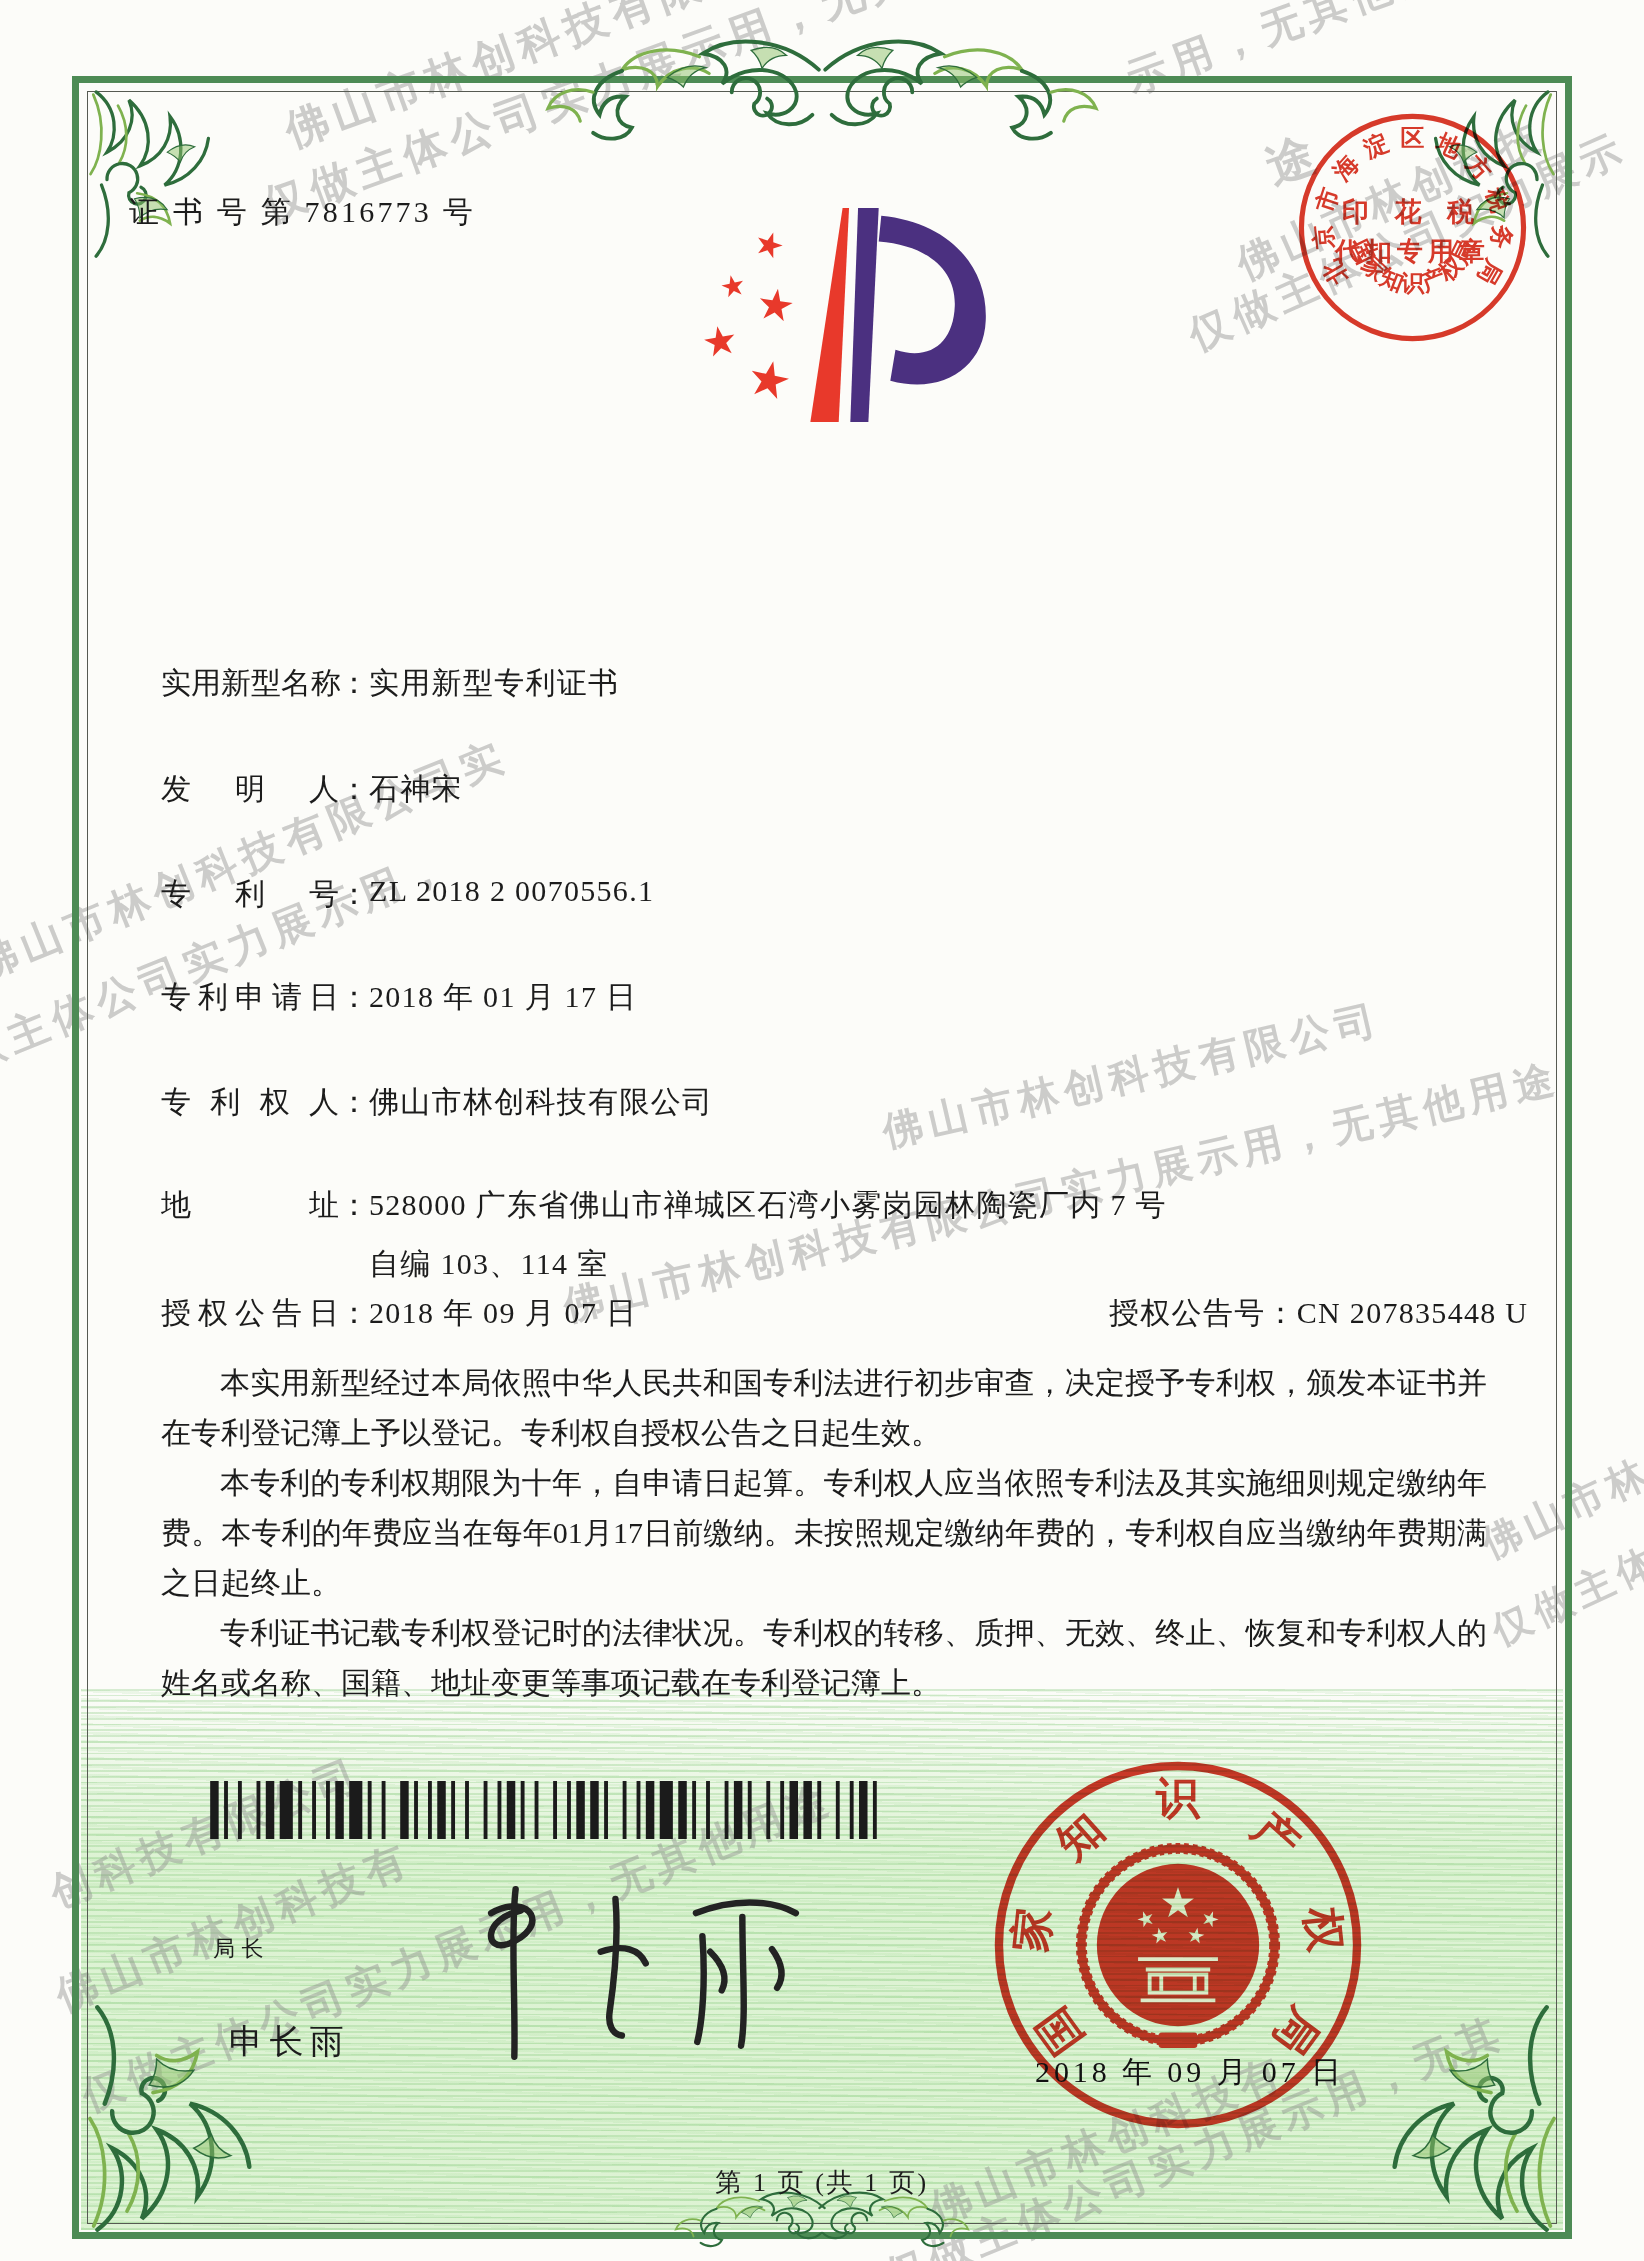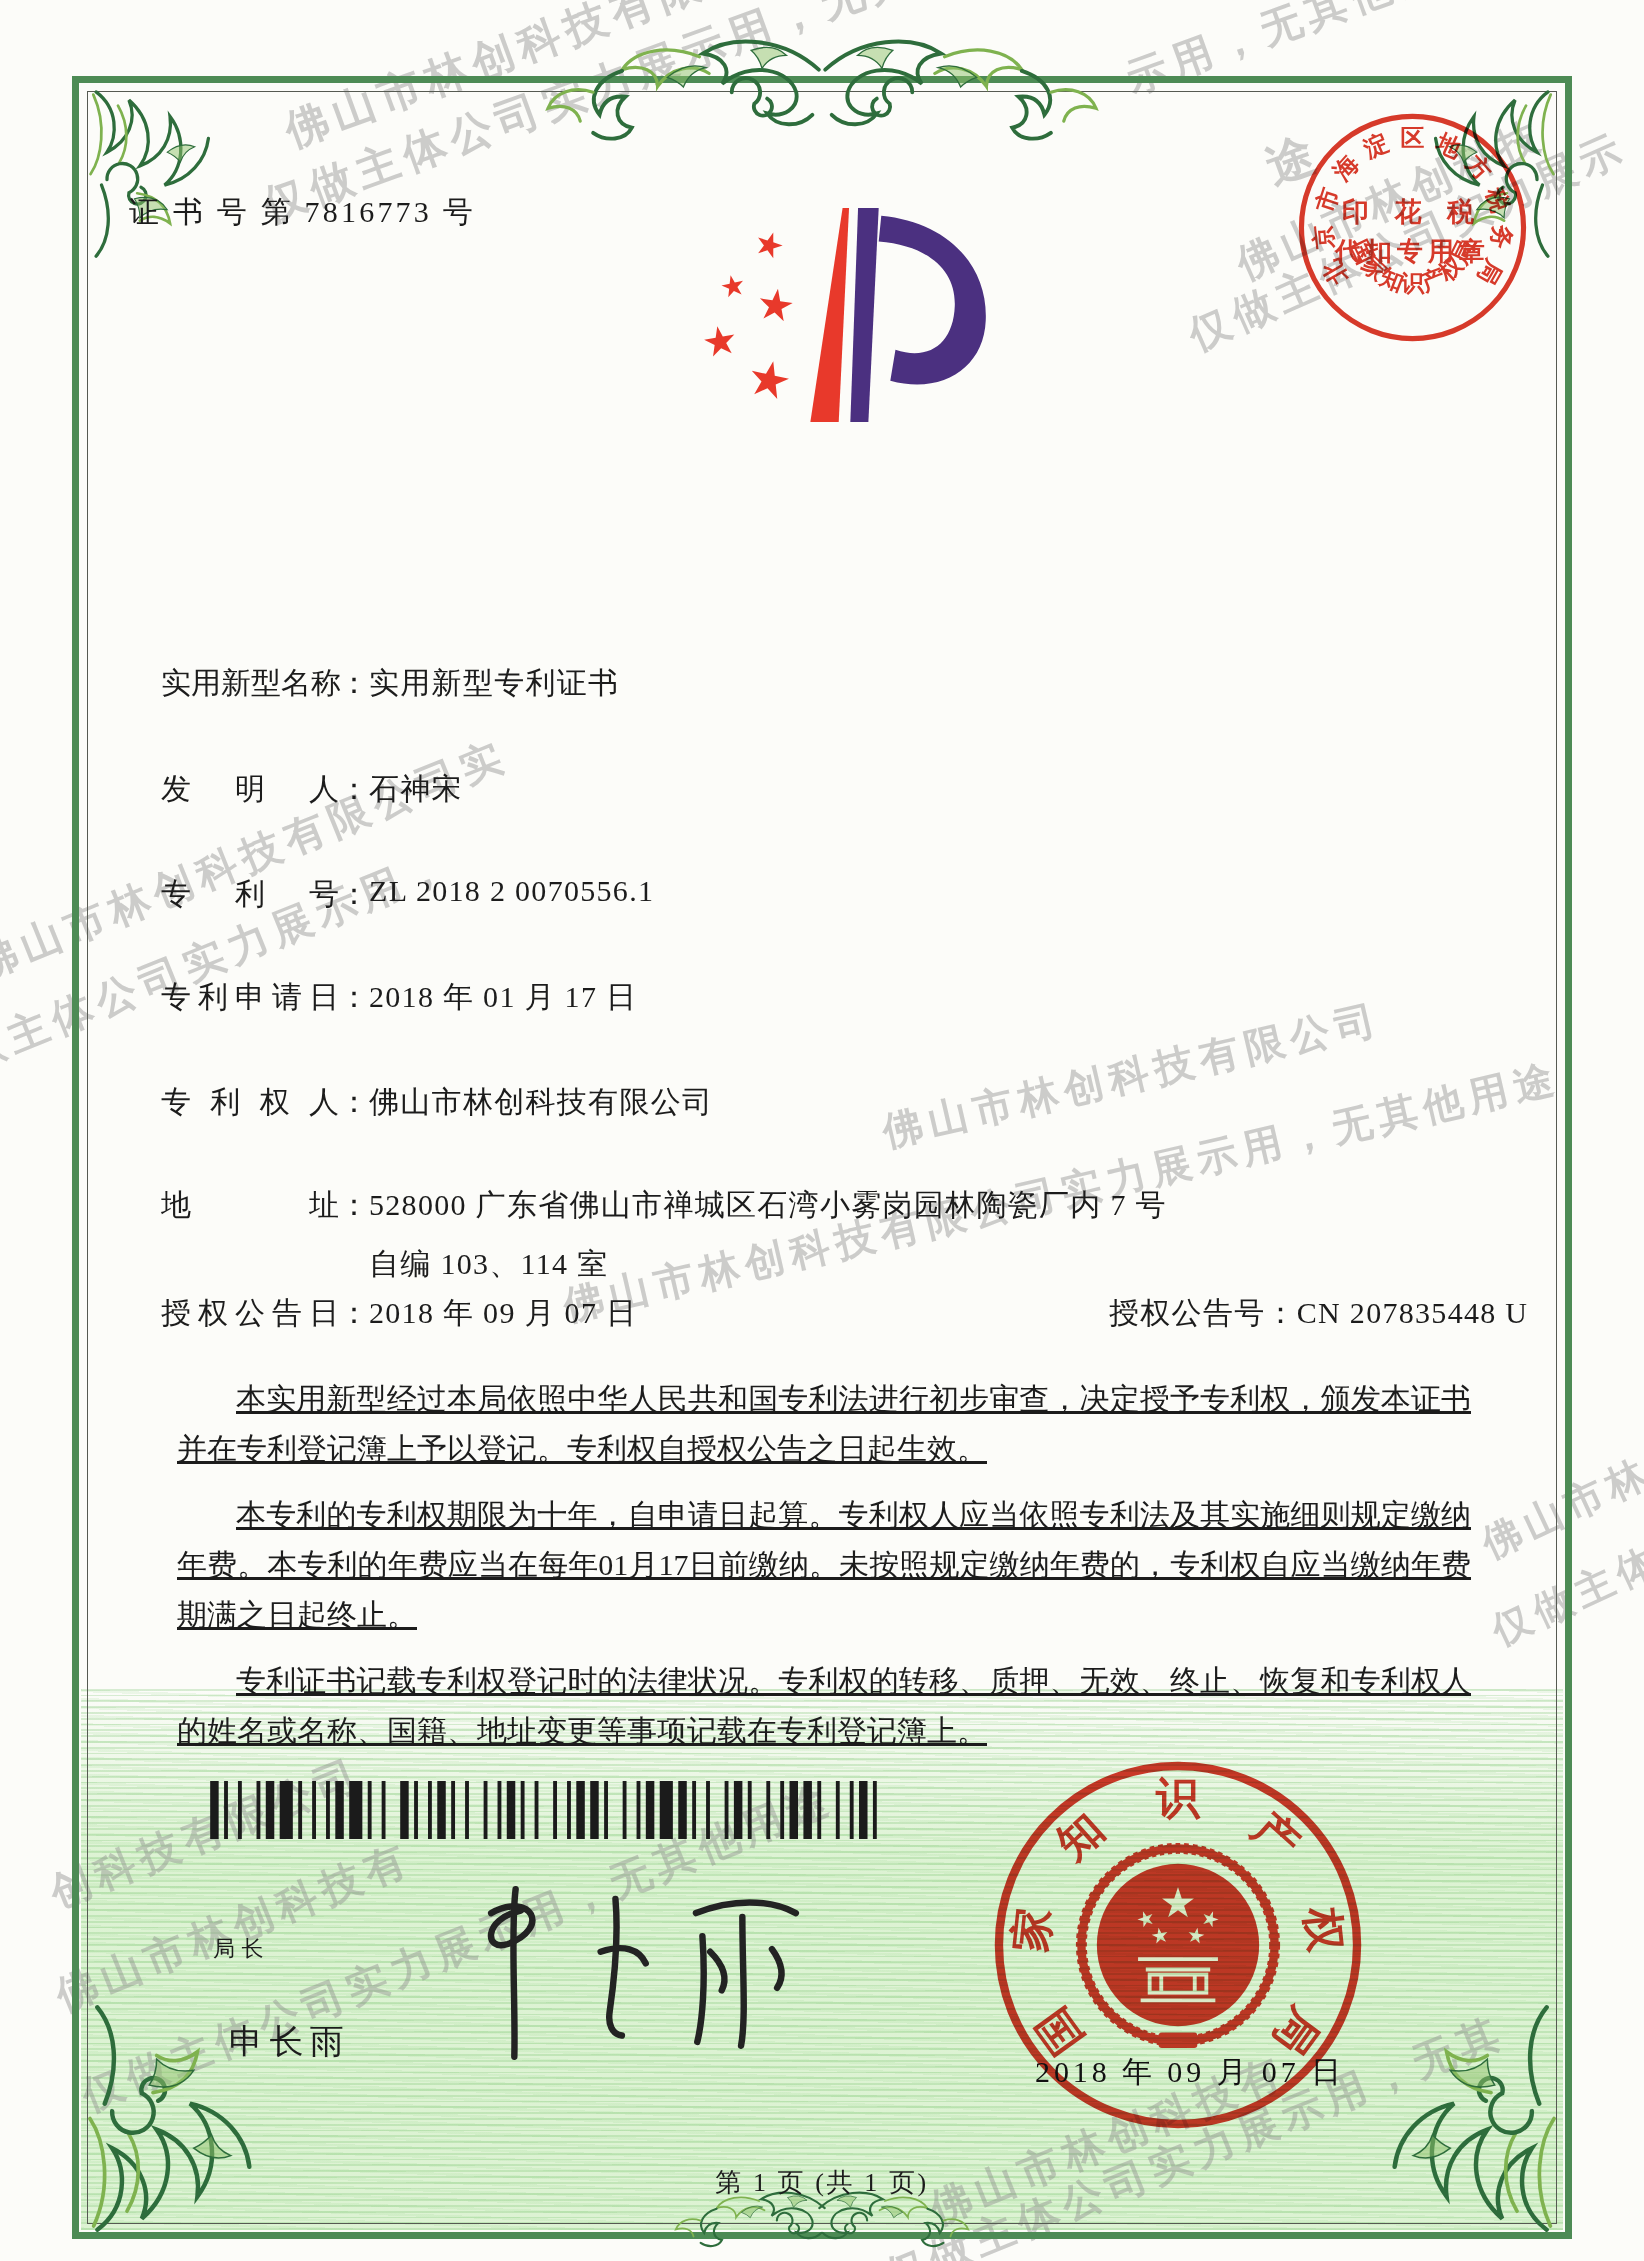--- a/index.html
+++ b/index.html
@@ -38,21 +38,21 @@
   .f-label{display:inline-flex;justify-content:space-between;width:178px;vertical-align:top;}
   .f-colon{display:inline-block;vertical-align:top;}
   .f-value{display:inline-block;vertical-align:top;letter-spacing:1.3px;}
   .f-value2{position:absolute;left:208px;top:59px;letter-spacing:1.3px;text-align:right;}
   .f-extra{position:absolute;left:948px;top:0;letter-spacing:1.3px;}
   
   .paras{
     position:absolute;left:161px;top:1358px;width:1326px;
     font-size:30px;line-height:50px;text-align:justify;
   }
-  .paras p{margin:16px;text-indent:59px;text-decoration:underline;}
+  .paras p{margin:0;text-indent:59px;}
   
   .barcode{position:absolute;left:210px;top:1781px;height:58px;}
   
   .sig-title{position:absolute;left:213px;top:1934px;font-size:22px;letter-spacing:6.4px;}
   .sig-name{position:absolute;left:213px;top:2019px;font-size:34px;letter-spacing:6.4px;margin-left:16px;}
   .sig-script{position:absolute;left:419px;top:1873px;}
   
   .stamp{position:absolute;mix-blend-mode:multiply;}
   .tax-stamp{left:1295px;top:110px;}
   .main-seal{left:988px;top:1755px;}

